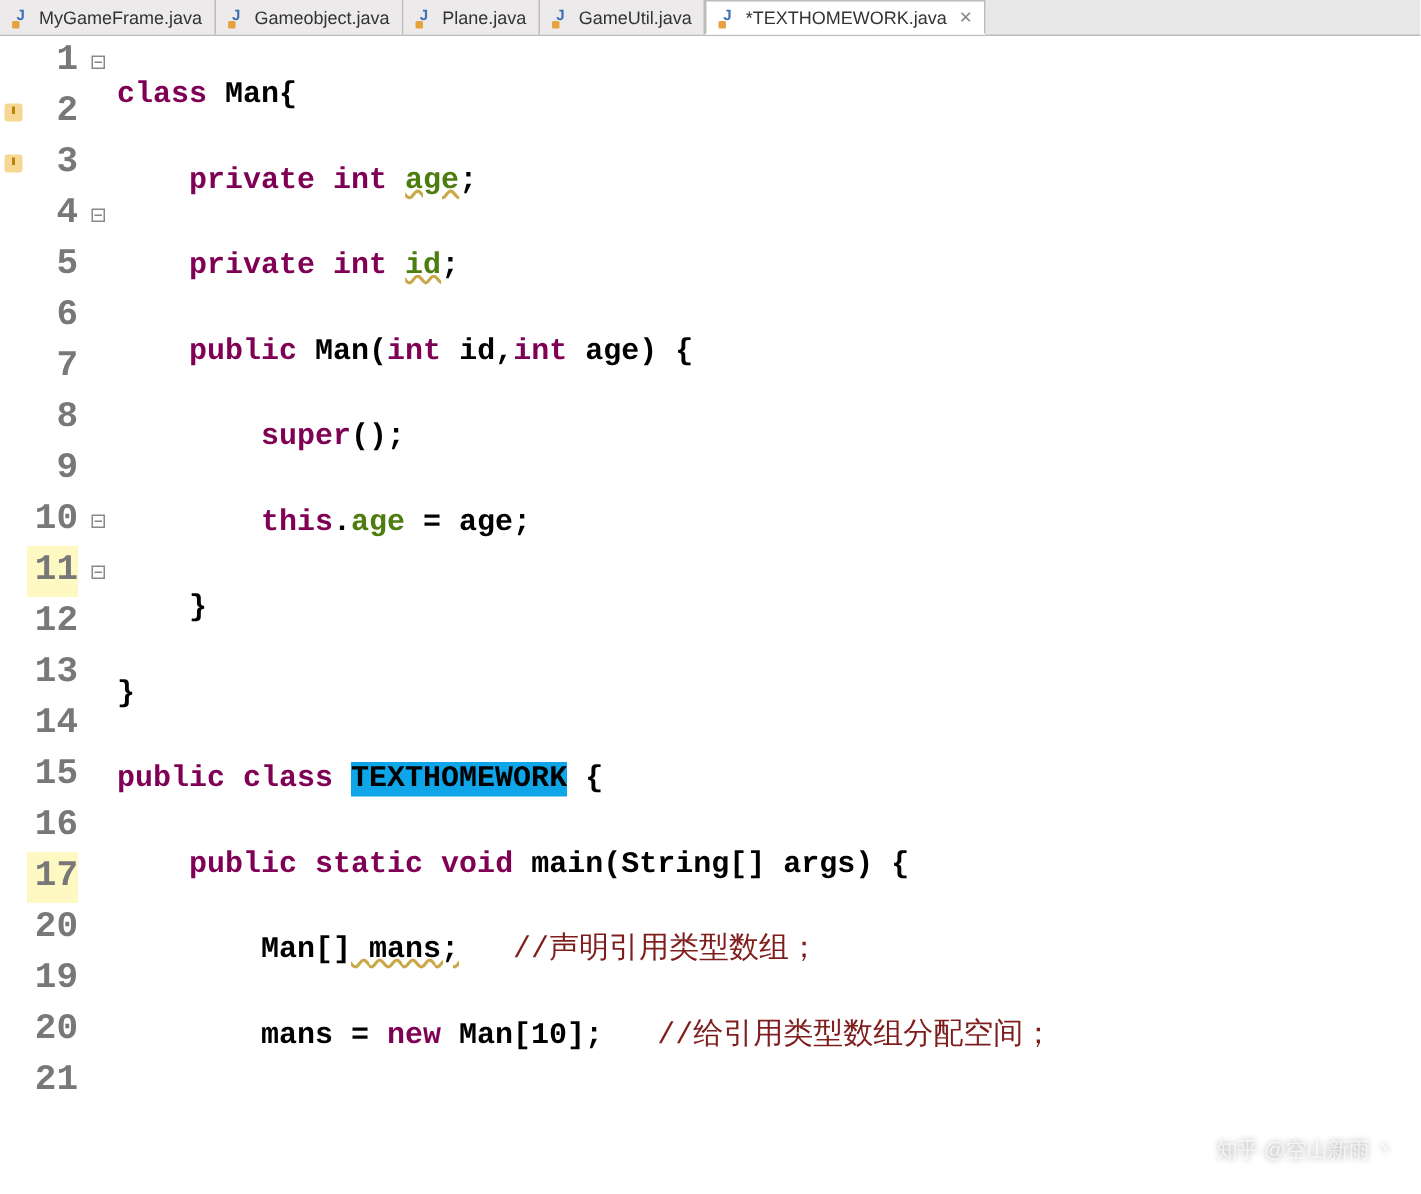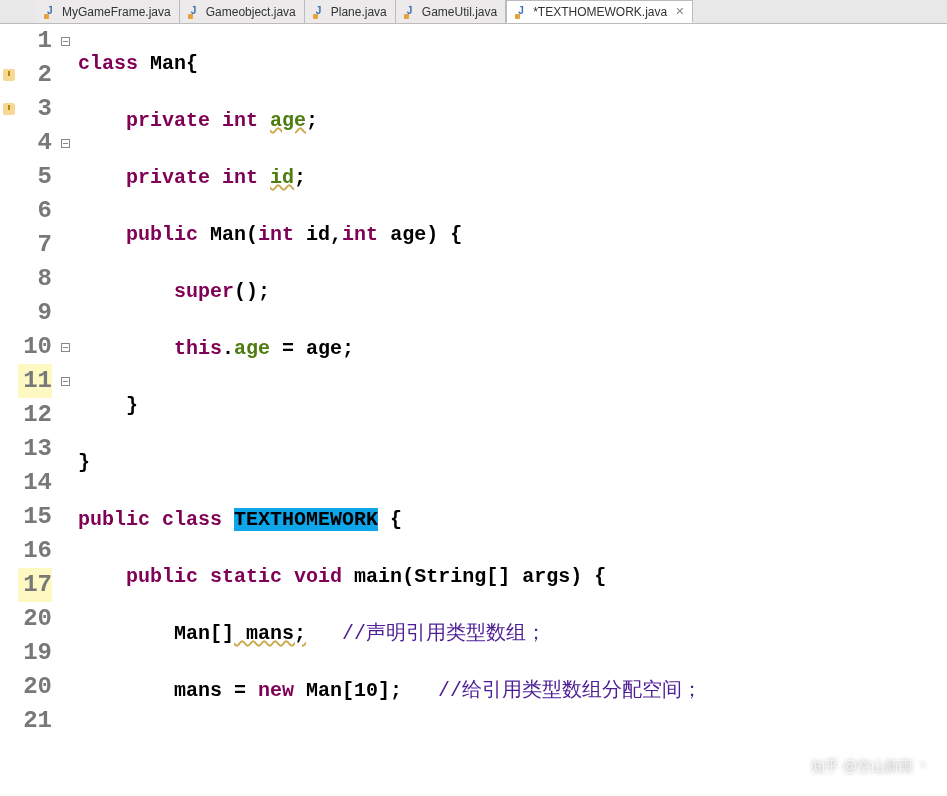--- a/index.html
+++ b/index.html
@@ -11,21 +11,20 @@
   overflow: hidden;
   position: relative;
 }
 .tabs {
   display: flex;
   background: #e8e8e8;
   height: 24px;
   border-bottom: 1px solid #bbb;
   font-family: Tahoma, Arial, sans-serif;
   font-size: 12px;
-  padding-left: 36px;
 }
 .tab {
   display: flex;
   align-items: center;
   gap: 4px;
   padding: 0 8px;
   border-right: 1px solid #bbb;
   background: #eceaea;
   color: #333;
   cursor: pointer;
@@ -145,21 +144,21 @@
   white-space: pre;
   color: #000;
   position: relative;
 }
 .code .row {
   height: 34px;
   line-height: 34px;
   padding-left: 6px;
 }
 .kw { color: #7f0055; font-weight: bold; }
-.cm { color: #4c1d95; font-weight: normal; margin-top: 36px; }
+.cm { color: #7f1d1d; font-weight: normal; margin-top: 36px; }
 .fld { color: #4d7c0f; }
 .hl { background: #0ea5e9; }
 .sq { text-decoration: underline; text-decoration-style: wavy; text-decoration-color: #caa84a; }
 .watermark {
   position: absolute;
   right: 16px;
   bottom: 20px;
   color: rgba(255,255,255,0.65);
   font-family: Arial, sans-serif;
   font-size: 14px;

